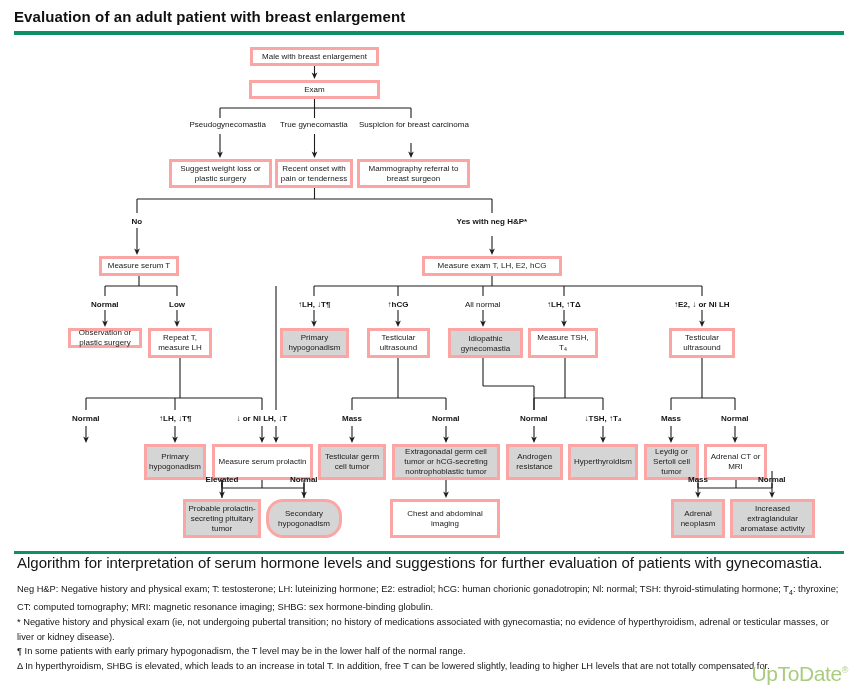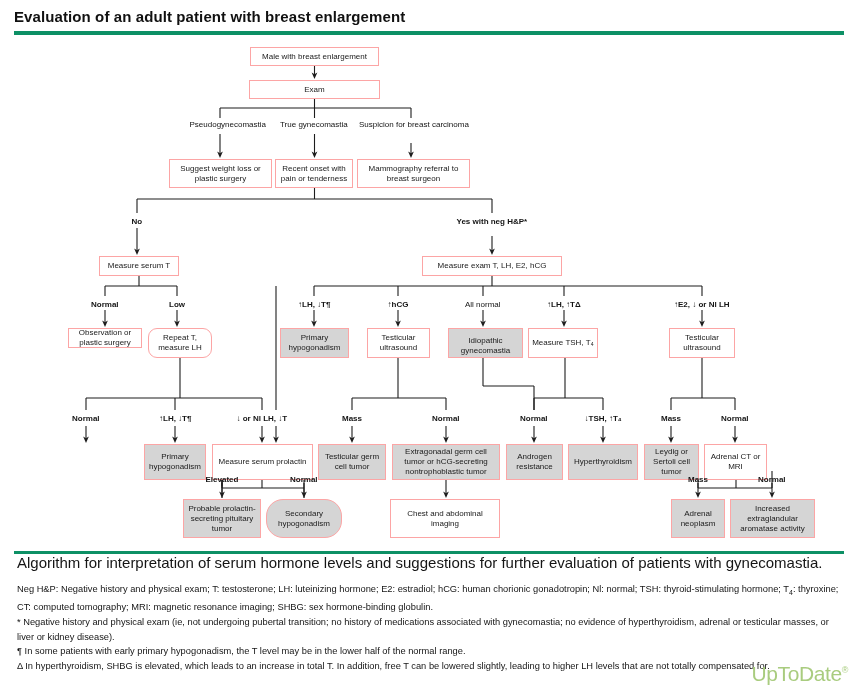--- a/index.html
+++ b/index.html
@@ -21,21 +21,21 @@
 
   
   #diagram{
     position:absolute;left:0;top:36px;width:858px;height:515px;
   }
   #edges{position:absolute;left:0;top:0;width:858px;height:515px;}
 
   .node{
     position:absolute;
     box-sizing:border-box;
-    border:1px solid #fca5a5;
+    border:3px solid #fca5a5;
     background:#ffffff;
     display:flex;align-items:center;justify-content:center;
     text-align:center;
     font-size:8px;line-height:10px;
     padding:1px 2px;
   }
   .node.shaded{background:#d5d5d5;}
 
   .elabel{
     position:absolute;
@@ -199,21 +199,21 @@
     </div>
     <div class="node" style="left: 99px; top: 220px; width: 80px; height: 20px;">
       <span>Measure serum T</span>
     </div>
     <div class="node" style="left: 422px; top: 220px; width: 140px; height: 20px;">
       <span>Measure exam T, LH, E2, hCG</span>
     </div>
     <div class="node" style="left: 68px; top: 292px; width: 74px; height: 20px;">
       <span>Observation or plastic surgery</span>
     </div>
-    <div class="node" style="left: 148px; top: 292px; width: 64px; height: 30px; border-radius: 9px;">
+    <div class="node" style="left: 148px; top: 292px; width: 64px; height: 30px;">
       <span>Repeat T, measure LH</span>
     </div>
     <div class="node shaded" style="left: 280px; top: 292px; width: 69px; height: 30px;">
       <span>Primary hypogonadism</span>
     </div>
     <div class="node" style="left: 367px; top: 292px; width: 63px; height: 30px;">
       <span>Testicular ultrasound</span>
     </div>
     <div class="node shaded" style="left: 448px; top: 292px; width: 75px; height: 30px; align-items: flex-end;">
       <span>Idiopathic gynecomastia</span>

